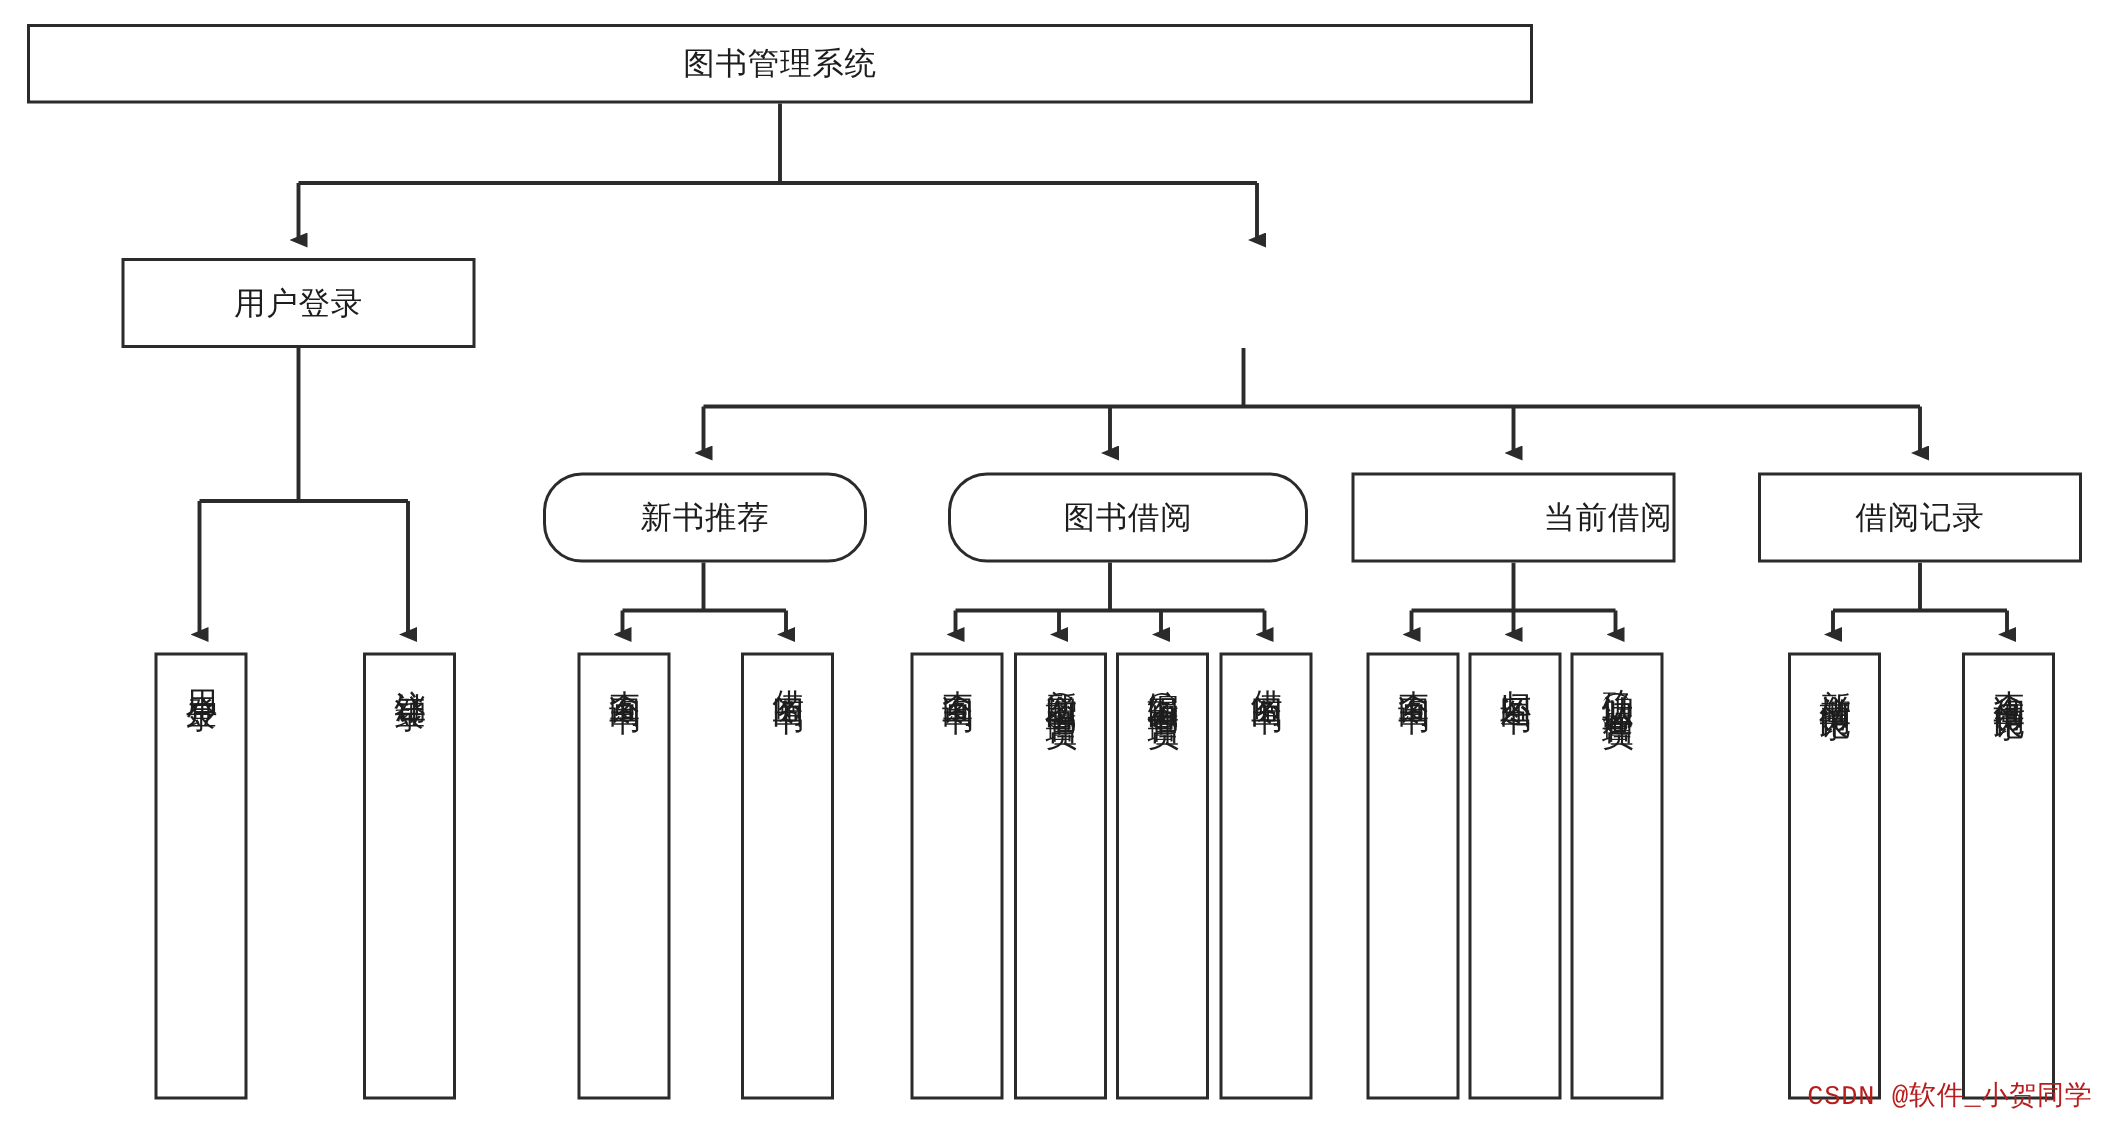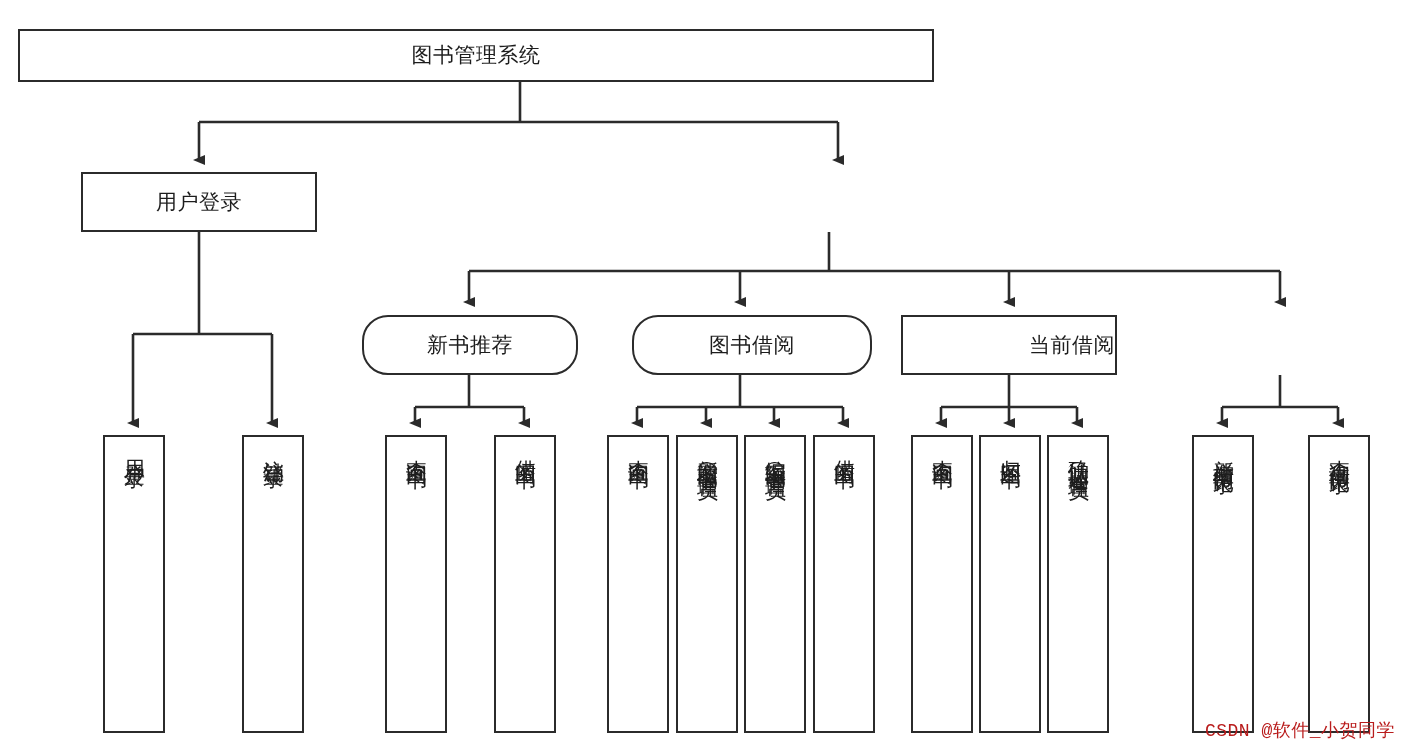--- a/index.html
+++ b/index.html
@@ -120,41 +120,44 @@
       <path d="M1009,407 L1009,423" marker-end="url(#arrow)"></path>
       <path d="M1077,407 L1077,423" marker-end="url(#arrow)"></path>
 
       <path d="M1280,375 L1280,407"></path>
       <path d="M1222,407 L1338,407"></path>
       <path d="M1222,407 L1222,423" marker-end="url(#arrow)"></path>
       <path d="M1338,407 L1338,423" marker-end="url(#arrow)"></path>
     </g>
   </svg>
 
-  <div class="node-box horiz" style="left:18px; top:29px; width:916px; height:53px;">
+  <div class="node-box horiz" style="left:18px; top:16px; width:1004px; height:53px;">
     <span class="node-label">图书管理系统</span>
   </div>
 
   <div class="node-box horiz" style="left:81px; top:172px; width:236px; height:60px;">
     <span class="node-label">用户登录</span>
   </div>
 
 
   <div class="node-box horiz" style="left:362px; top:315px; width:216px; height:60px;border-radius:26px;">
     <span class="node-label">新书推荐</span>
   </div>
 
   <div class="node-box horiz" style="left:632px; top:315px; width:240px; height:60px;border-radius:26px;">
     <span class="node-label">图书借阅</span>
   </div>
 
   <div class="node-box horiz" style="left:901px; top:315px; width:216px; height:60px;justify-content:flex-end;">
     <span class="node-label">当前借阅</span>
   </div>
 
+  <div class="node-box horiz" style="left:1172px; top:315px; width:216px; height:60px;">
+    <span class="node-label">借阅记录</span>
+  </div>
 
   <div class="node-box vert" style="left:103px; top:435px; width:62px; height:298px;">
     <span class="node-label">用户登录</span>
   </div>
 
   <div class="node-box vert" style="left:242px; top:435px; width:62px; height:298px;">
     <span class="node-label">注销登录</span>
   </div>
 
   <div class="node-box vert" style="left:385px; top:435px; width:62px; height:298px;">

